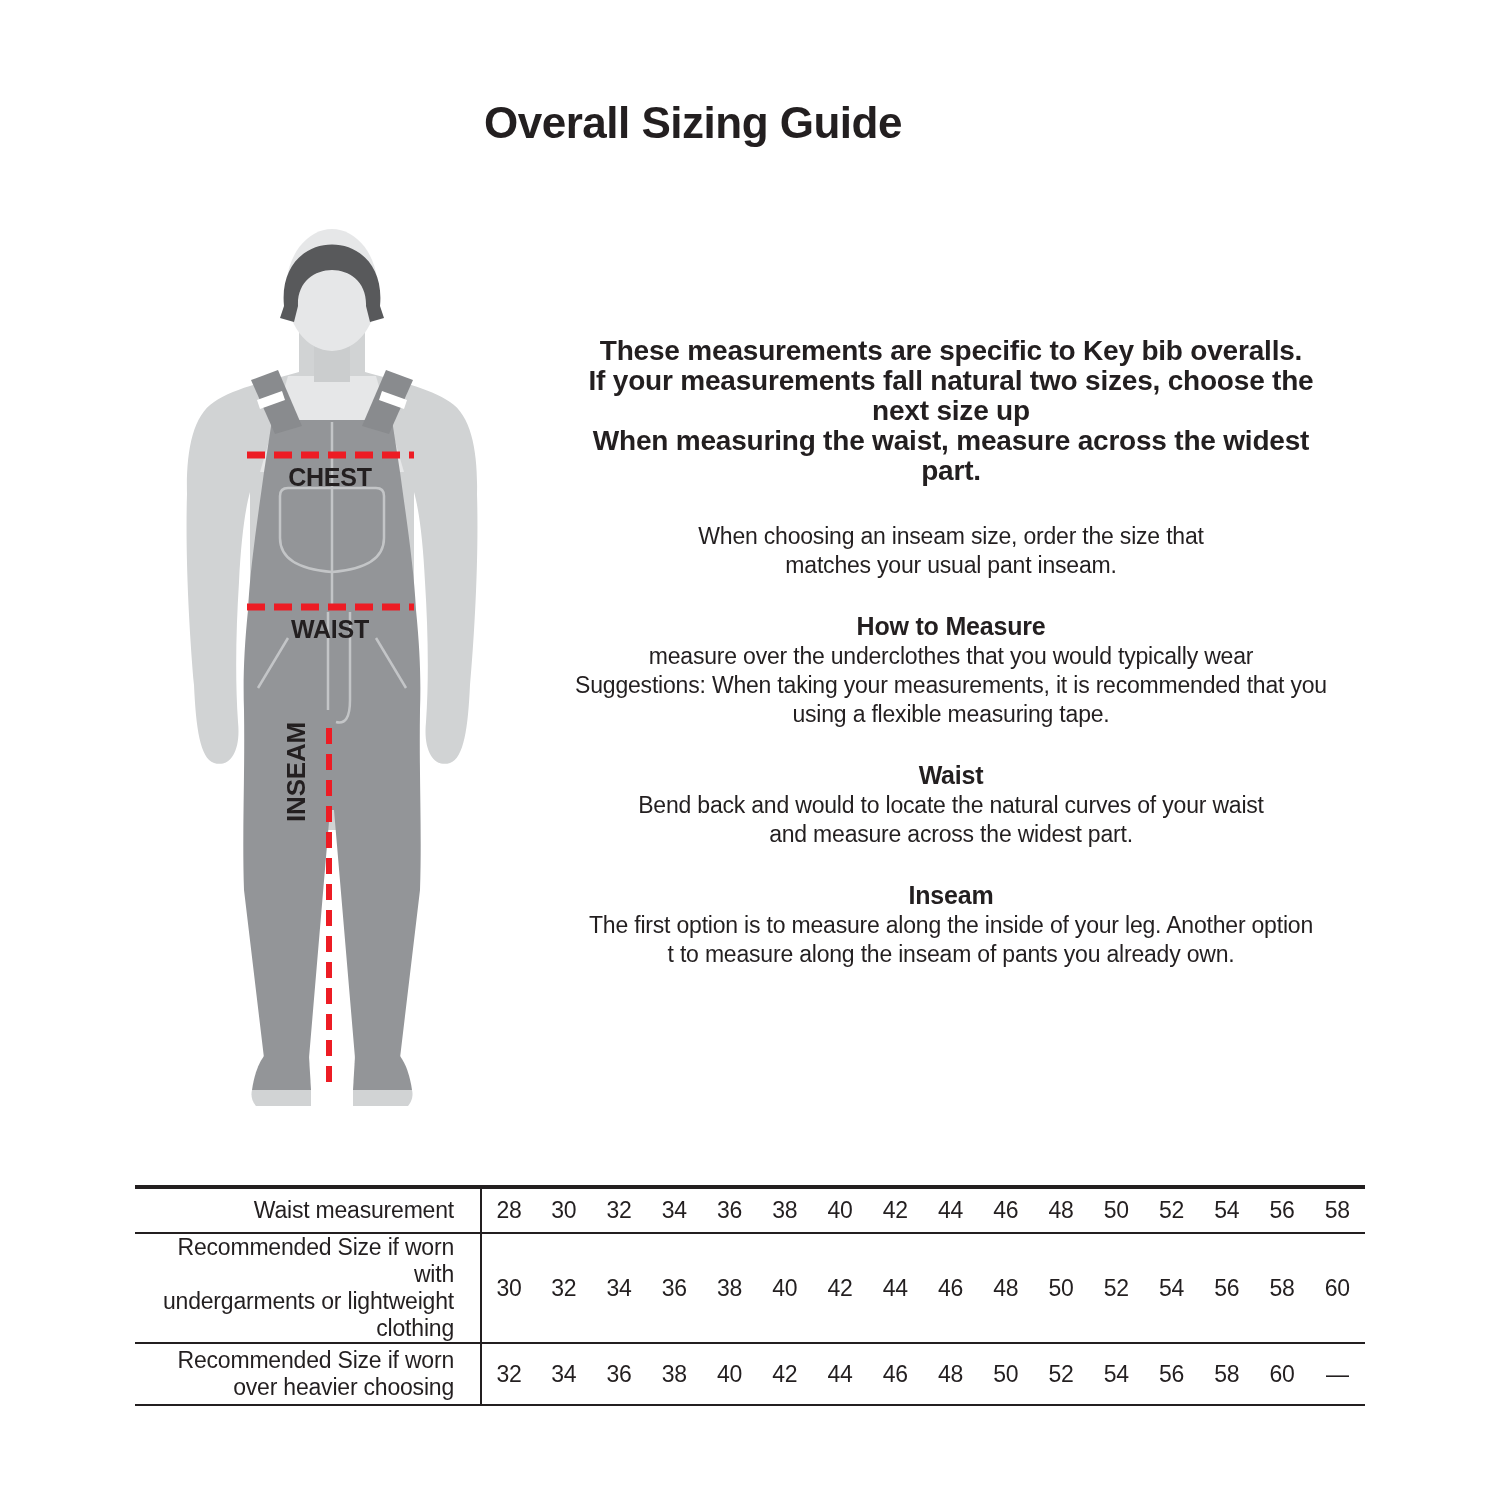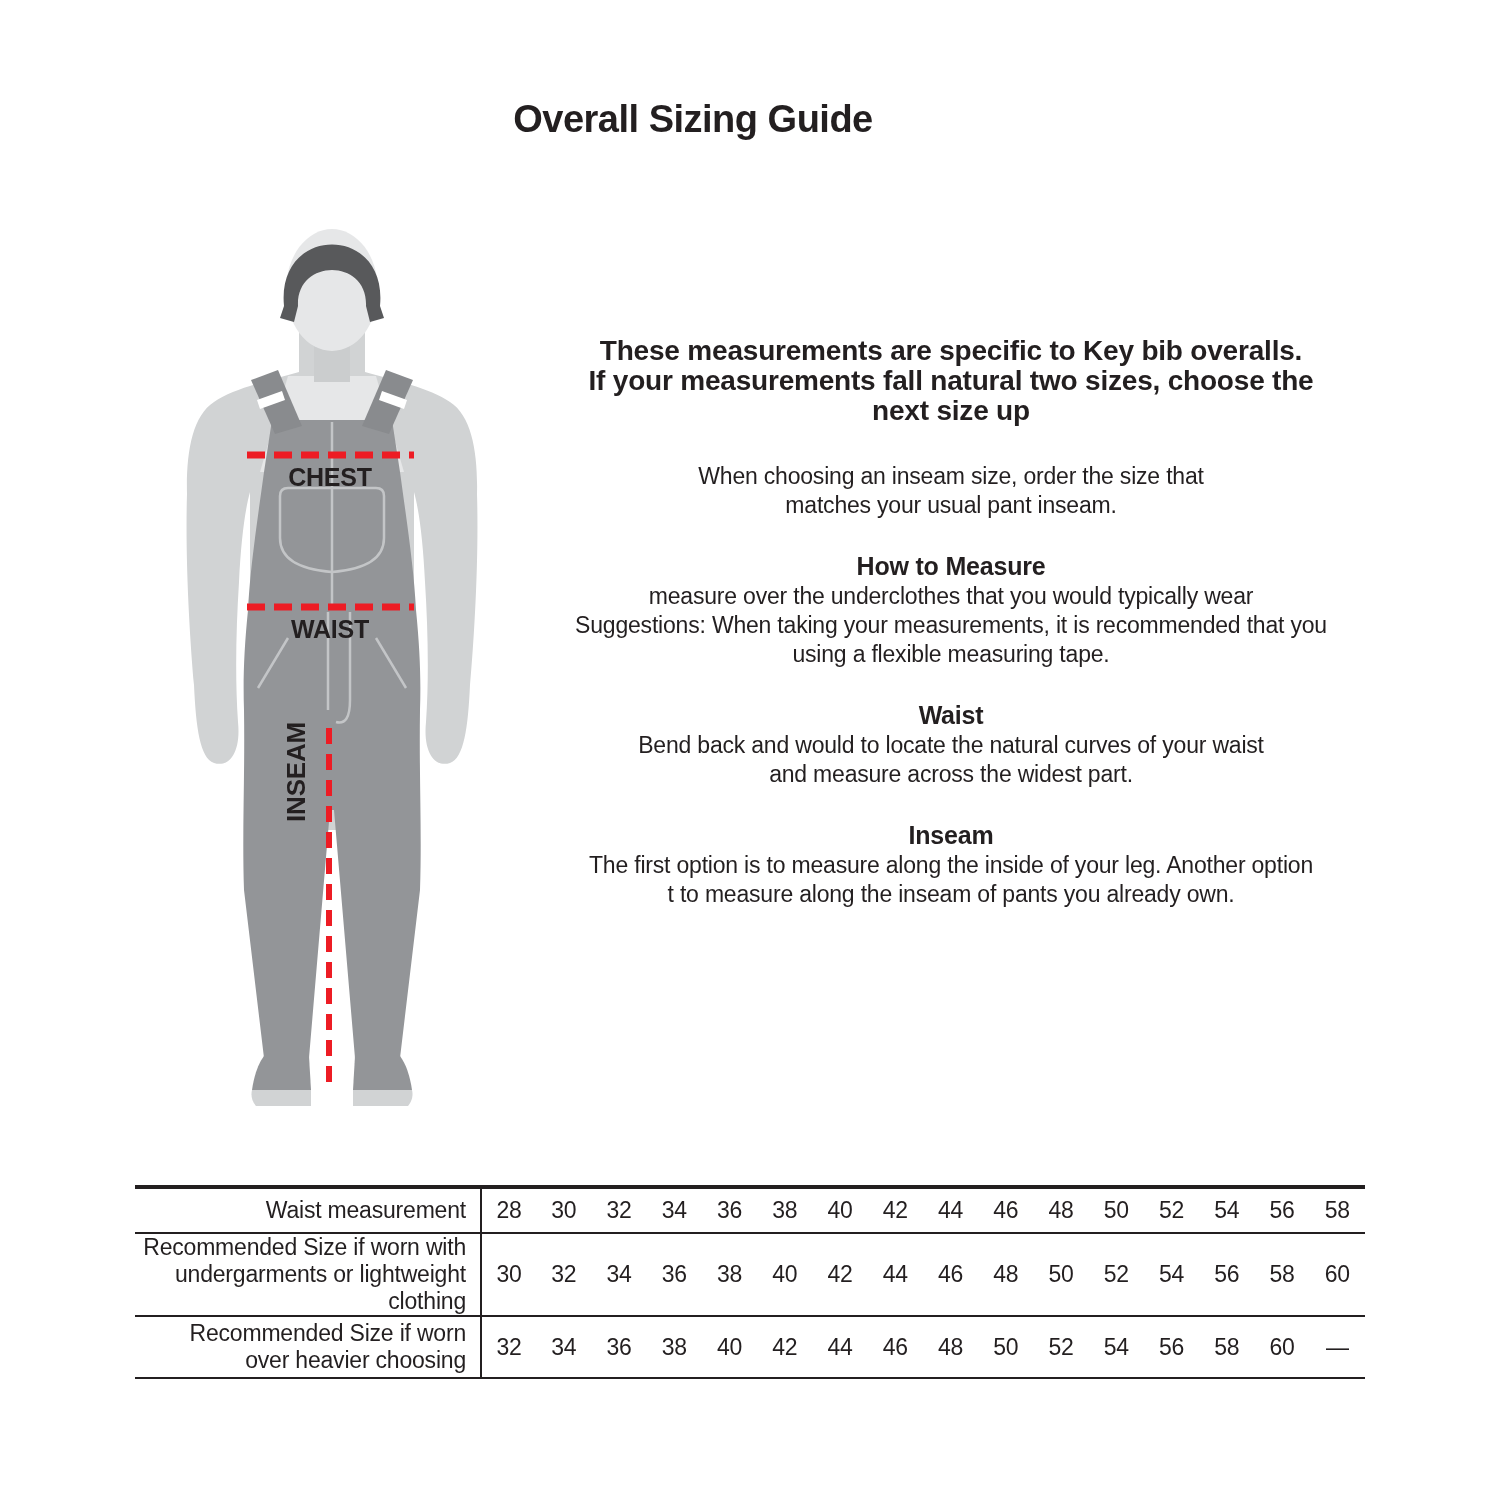--- a/index.html
+++ b/index.html
@@ -6,21 +6,21 @@
   html,body { background:#ffffff; }
   body {
     width:1500px; height:1500px; position:relative;
     font-family:"Liberation Sans", sans-serif;
     color:#231f20;
     letter-spacing:-0.2px;
     overflow:hidden;
   }
   .page-title {
     position:absolute; top:98px; left:0; width:1386px;
-    text-align:center; font-size:38px; font-weight:bold; letter-spacing:-0.5px;
+    text-align:center; font-size:44px; font-weight:bold; letter-spacing:-0.5px;
   }
   .figure-wrap { position:absolute; left:168px; top:210px; width:344px; height:900px; }
   .info-col {
     position:absolute; left:570px; top:336px; width:762px;
     text-align:center; font-size:23px; line-height:29px;
   }
   .intro { font-weight:bold; font-size:28px; line-height:30px; }
   .note { margin-top:36px; }
   .section { margin-top:31px; }
   .section:first-of-type { margin-top:35px; }
@@ -28,21 +28,21 @@
   .size-table {
     position:absolute; left:135px; top:1185px; width:1230px;
     border-collapse:collapse; table-layout:fixed;
     font-size:23px; color:#231f20;
     border-top:4px solid #231f20; border-bottom:2px solid #231f20;
   }
   .size-table tr { border-bottom:2px solid #231f20; }
   .size-table tr:last-child { border-bottom:none; }
   .size-table td { text-align:center; vertical-align:middle; }
   .size-table td.label-cell {
-    width:346px; text-align:right; padding-right:14px;
+    width:346px; text-align:right; padding-right:26px;
     border-right:2px solid #231f20; line-height:27px;
   }
   .row-1 td { height:46px; }
   .row-2 td, .row-3 td { height:62px; }
 </style>
 </head>
 <body>
 
 <div class="page-title">Overall Sizing Guide</div>
 
@@ -123,20 +123,21 @@
     <text x="162" y="276" text-anchor="middle" font-family="Liberation Sans, sans-serif" font-size="25" font-weight="bold" fill="#231f20">CHEST</text>
     <text x="162" y="428" text-anchor="middle" font-family="Liberation Sans, sans-serif" font-size="25" font-weight="bold" fill="#231f20">WAIST</text>
     <text transform="translate(137,562) rotate(-90)" text-anchor="middle" font-family="Liberation Sans, sans-serif" font-size="26" font-weight="bold" fill="#231f20">INSEAM</text>
   </svg>
 </div>
 
 <div class="info-col">
   <div class="intro">
     <div>These measurements are specific to Key bib overalls.</div>
     <div>If your measurements fall natural two sizes, choose the next size up</div>
+    <div>When measuring the waist, measure across the widest part.</div>
   </div>
   <div class="note">
     <div>When choosing an inseam size, order the size that</div>
     <div>matches your usual pant inseam.</div>
   </div>
   <div class="section">
     <div class="section-heading">How to Measure</div>
     <div>measure over the underclothes that you would typically wear</div>
     <div>Suggestions: When taking your measurements, it is recommended that you</div>
     <div>using a flexible measuring tape.</div>

